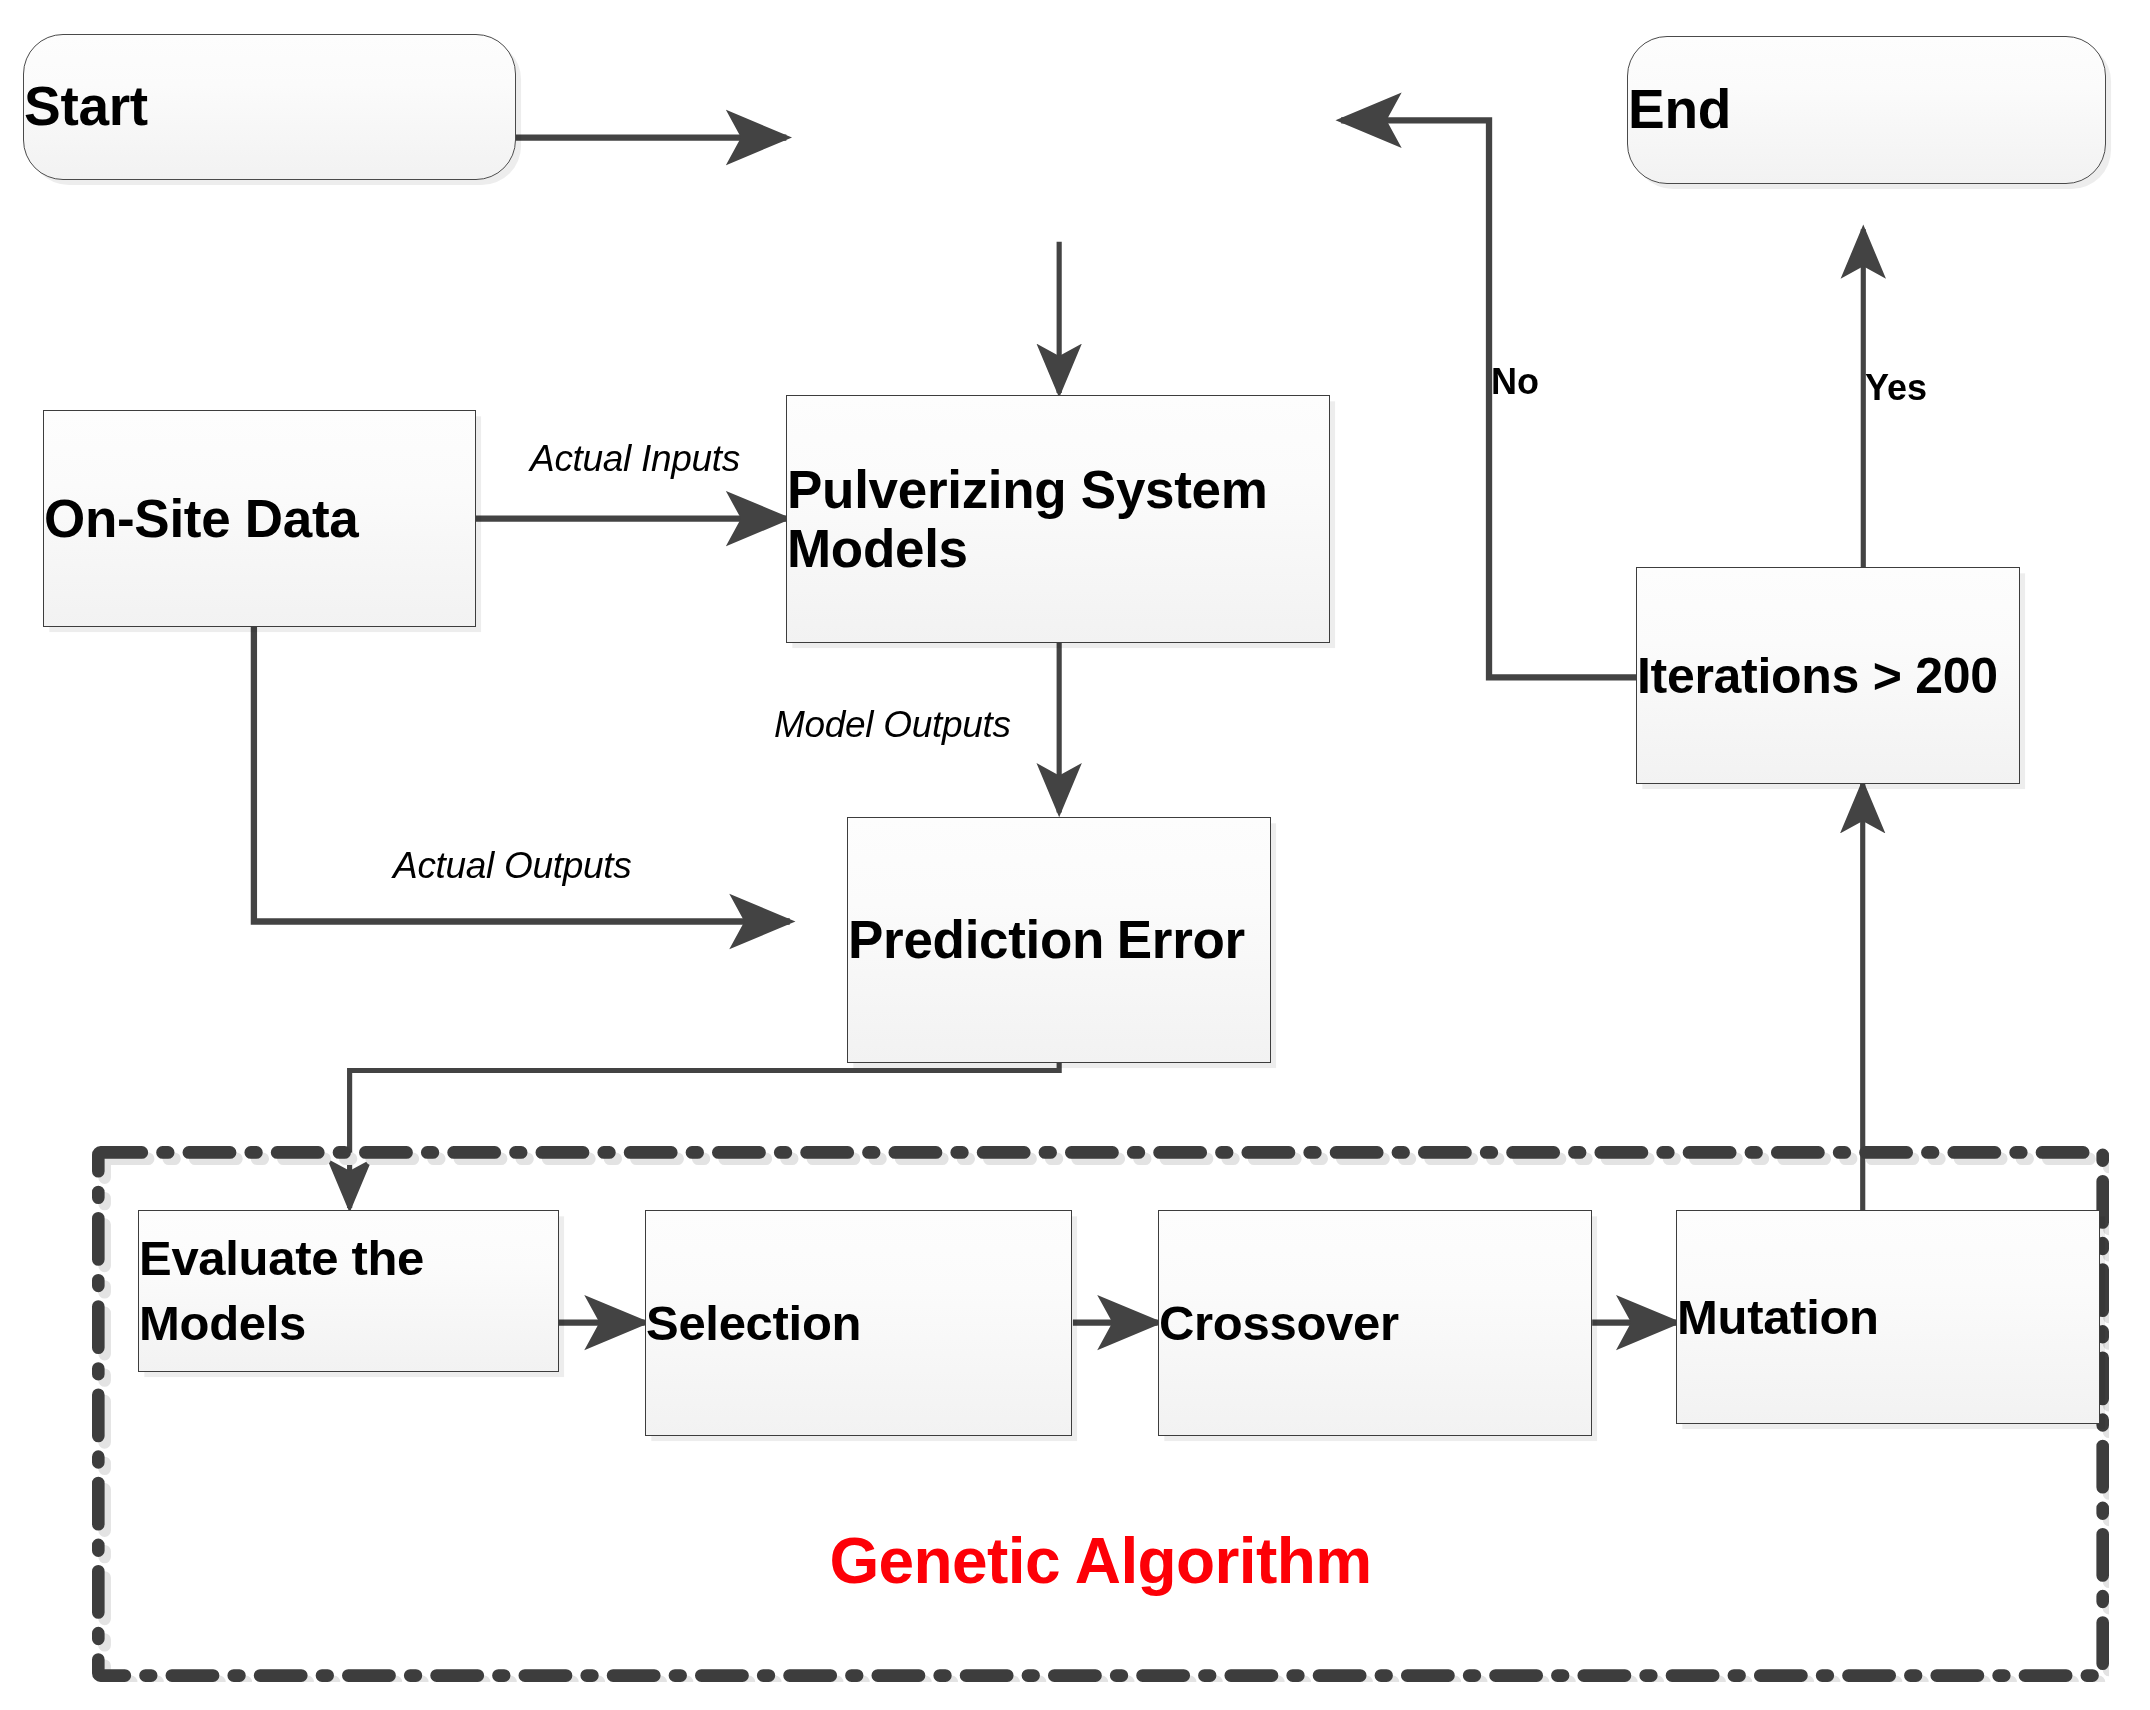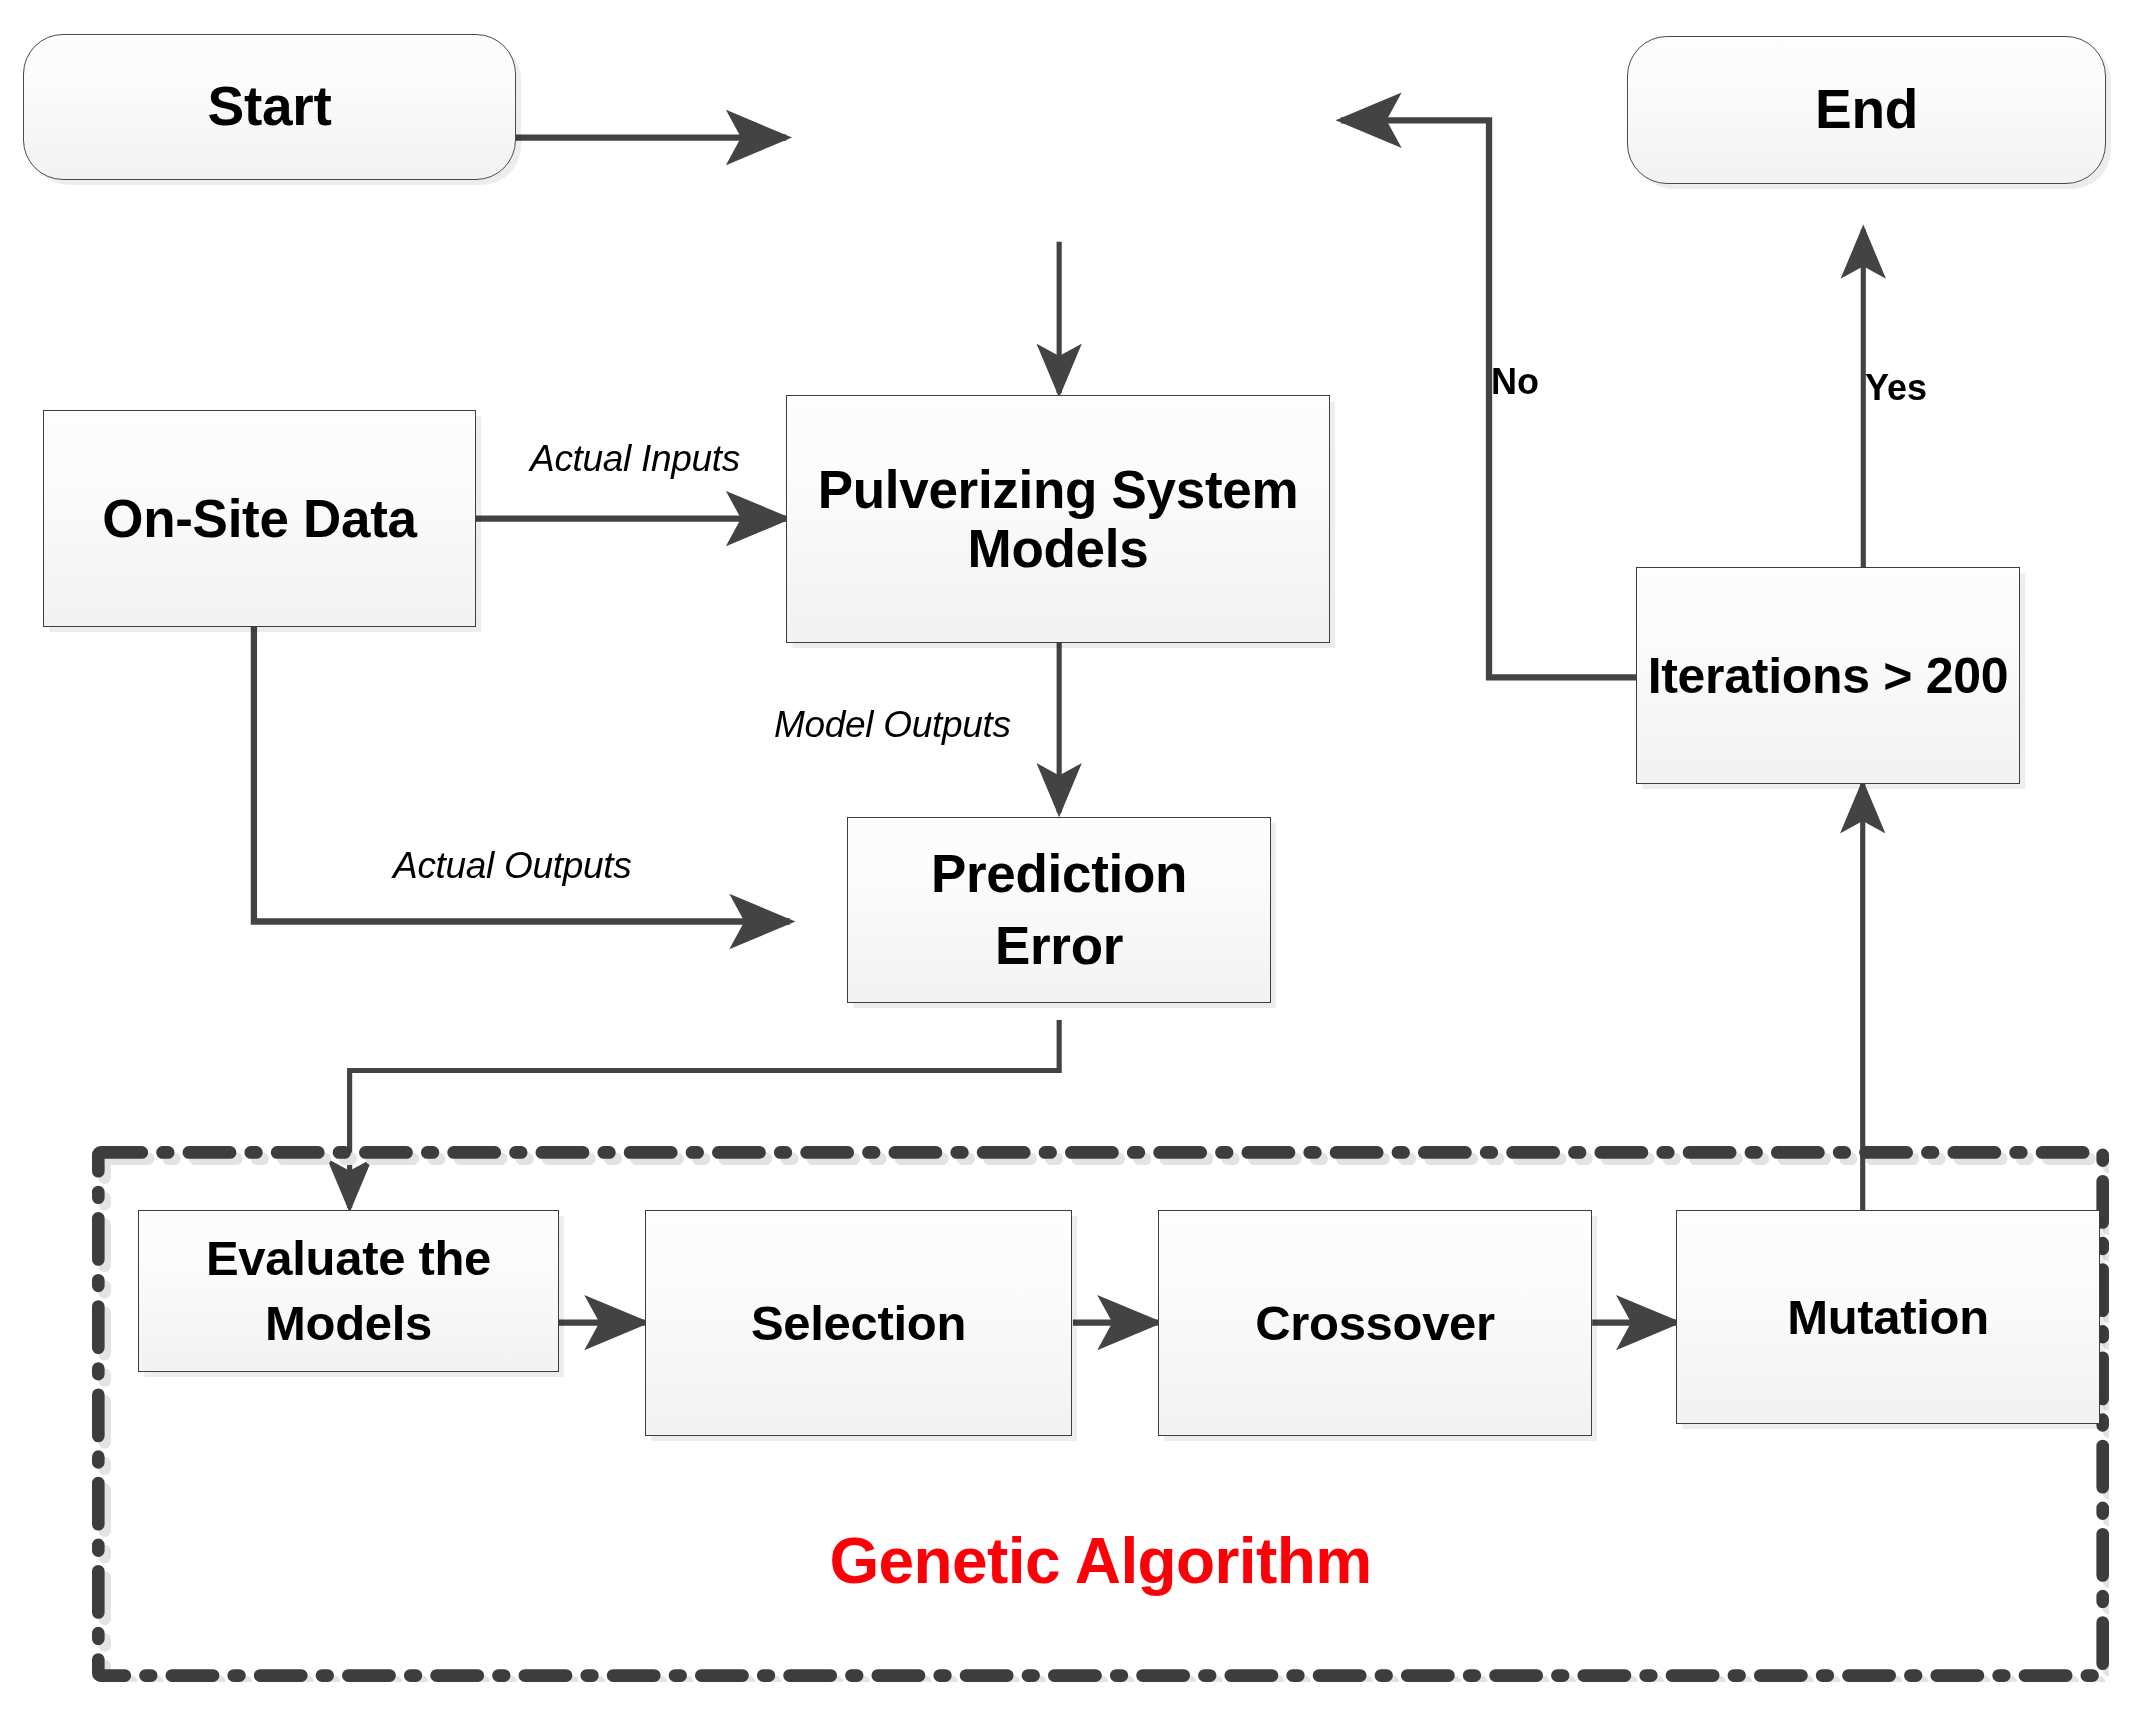--- a/index.html
+++ b/index.html
@@ -24,21 +24,20 @@
     width: 2151px;
     height: 1710px;
   }
   
   .node {
     position: absolute;
     box-sizing: border-box;
     display: flex;
     align-items: center;
     justify-content: center;
-    text-align: center;
     border: 1.7px solid #3d3d3d;
     background: linear-gradient(to bottom, #fdfdfd 0%, #fbfbfb 35%, #f2f2f2 100%);
     box-shadow: 5.7px 5.7px 0 -0.6px rgba(0,0,0,0.07);
     color: #000000;
     font-weight: bold;
     line-height: 1.12;
     letter-spacing: -0.3px;
   }
   .node.rounded {
     border-radius: 40px;
@@ -153,21 +152,21 @@
 
   <div class="node" style="left:786px; top:395px; width:544px; height:248px; font-size:53px; flex-direction:column;">
     <span class="lbl">Pulverizing System</span>
     <span class="lbl">Models</span>
   </div>
 
   <div class="node" style="left:1636px; top:567px; width:384px; height:217px; font-size:50px;">
     <span class="lbl">Iterations &gt; 200</span>
   </div>
 
-  <div class="node" style="left:847px; top:817px; width:424px; height:186px; font-size:53px; flex-direction:column; gap:12.6px;">
+  <div class="node" style="left:847px; top:817px; width:424px; height:246px; font-size:53px; flex-direction:row; gap:12.6px;">
     <span class="lbl">Prediction</span>
     <span class="lbl">Error</span>
   </div>
 
   <div class="node" style="left:138px; top:1210px; width:421px; height:162px; font-size:49px; flex-direction:column; gap:10.3px;">
     <span class="lbl">Evaluate the</span>
     <span class="lbl">Models</span>
   </div>
 
   <div class="node" style="left:645px; top:1210px; width:427px; height:226px; font-size:49px;">

